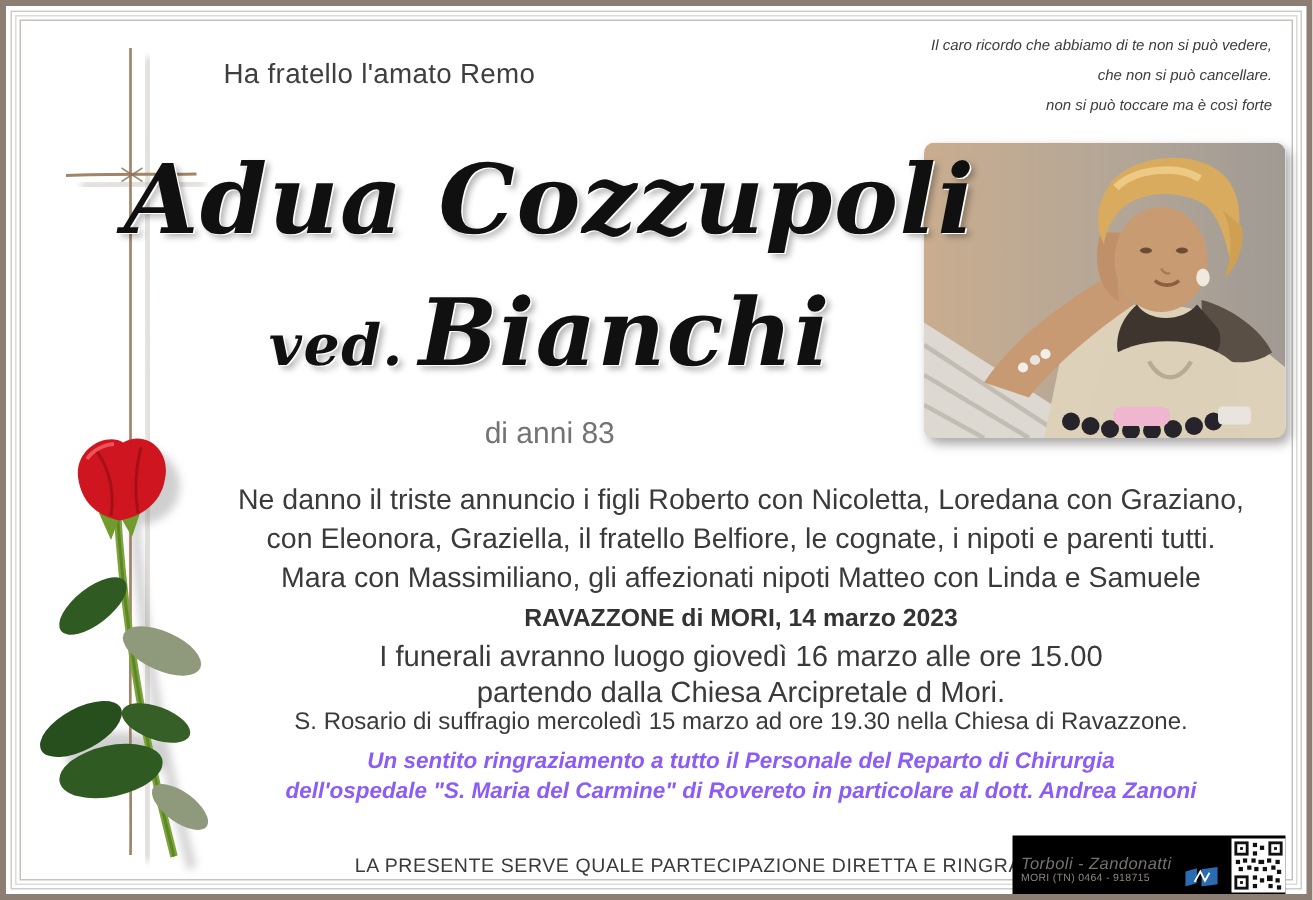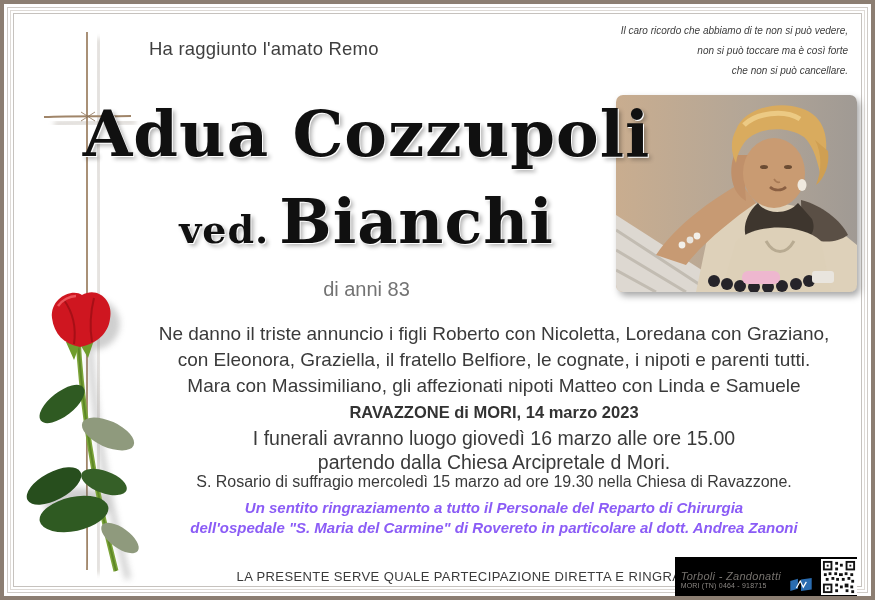--- a/index.html
+++ b/index.html
@@ -12,21 +12,21 @@
   .frame{position:absolute;pointer-events:none;}
   .f1{inset:3px;border:1px solid #cfcbc7;}
   .f2{inset:6px;border:1px solid #dedad6;}
   .f3{inset:9px;border:1px solid #c6c2be;}
 
   .hdr-left{position:absolute;left:145px;top:34px;font-size:18.5px;color:#3f3f3f;letter-spacing:.2px;}
   .quote{position:absolute;right:23px;top:17px;text-align:right;font-style:italic;
          font-size:10px;line-height:20px;color:#3c3c3c;}
 
   .name-block{position:absolute;left:55px;top:84px;width:615px;text-align:center;
-    font-family:"DejaVu Serif",serif;font-weight:700;color:#101010;
+    font-family:"DejaVu Serif",serif;font-style:italic;font-weight:700;color:#101010;
     text-shadow:1px 1px 0 #fff,3px 3px 4px rgba(0,0,0,.30);}
   .name-line1{font-size:64px;line-height:92px;letter-spacing:1px;}
   .name-line2{font-size:62px;line-height:84px;letter-spacing:1px;}
   .name-prefix{font-size:38px;margin-right:10px;}
 
   .age{position:absolute;left:55px;top:274px;width:615px;text-align:center;font-size:20px;color:#737373;}
 
   .center-col{position:absolute;left:133px;right:20px;text-align:center;color:#3a3a3a;}
   .announce{top:317px;font-size:19px;line-height:26px;}
   .place-date{top:399px;font-size:16.5px;font-weight:bold;color:#333;}
@@ -134,25 +134,25 @@
           <circle cx="152" cy="192" r="6"></circle>
           <circle cx="166" cy="191" r="6"></circle>
         <circle cx="180" cy="189" r="6"></circle>
           <circle cx="193" cy="186" r="6"></circle>
       </g>
       <rect x="126" y="176" width="38" height="13" rx="6" fill="#eeb7cf"></rect>
       <rect x="196" y="176" width="22" height="12" rx="3" fill="#e9e5de"></rect>
     </svg>
   </div>
 
-  <div class="hdr-left">Ha raggiunto l'amato Remo</div>
+  <div class="hdr-left">Ha fratello l'amato Remo</div>
   <div class="quote">
     <div>Il caro ricordo che abbiamo di te non si può vedere,</div>
+    <div>che non si può cancellare.</div>
     <div>non si può toccare ma è così forte</div>
-    <div>che non si può cancellare.</div>
   </div>
 
   <div class="name-block">
     <div class="name-line1">Adua Cozzupoli</div>
     <div class="name-line2">
       <span class="name-prefix">ved.</span><span>Bianchi</span>
     </div>
   </div>
   <div class="age">di anni 83</div>
 

